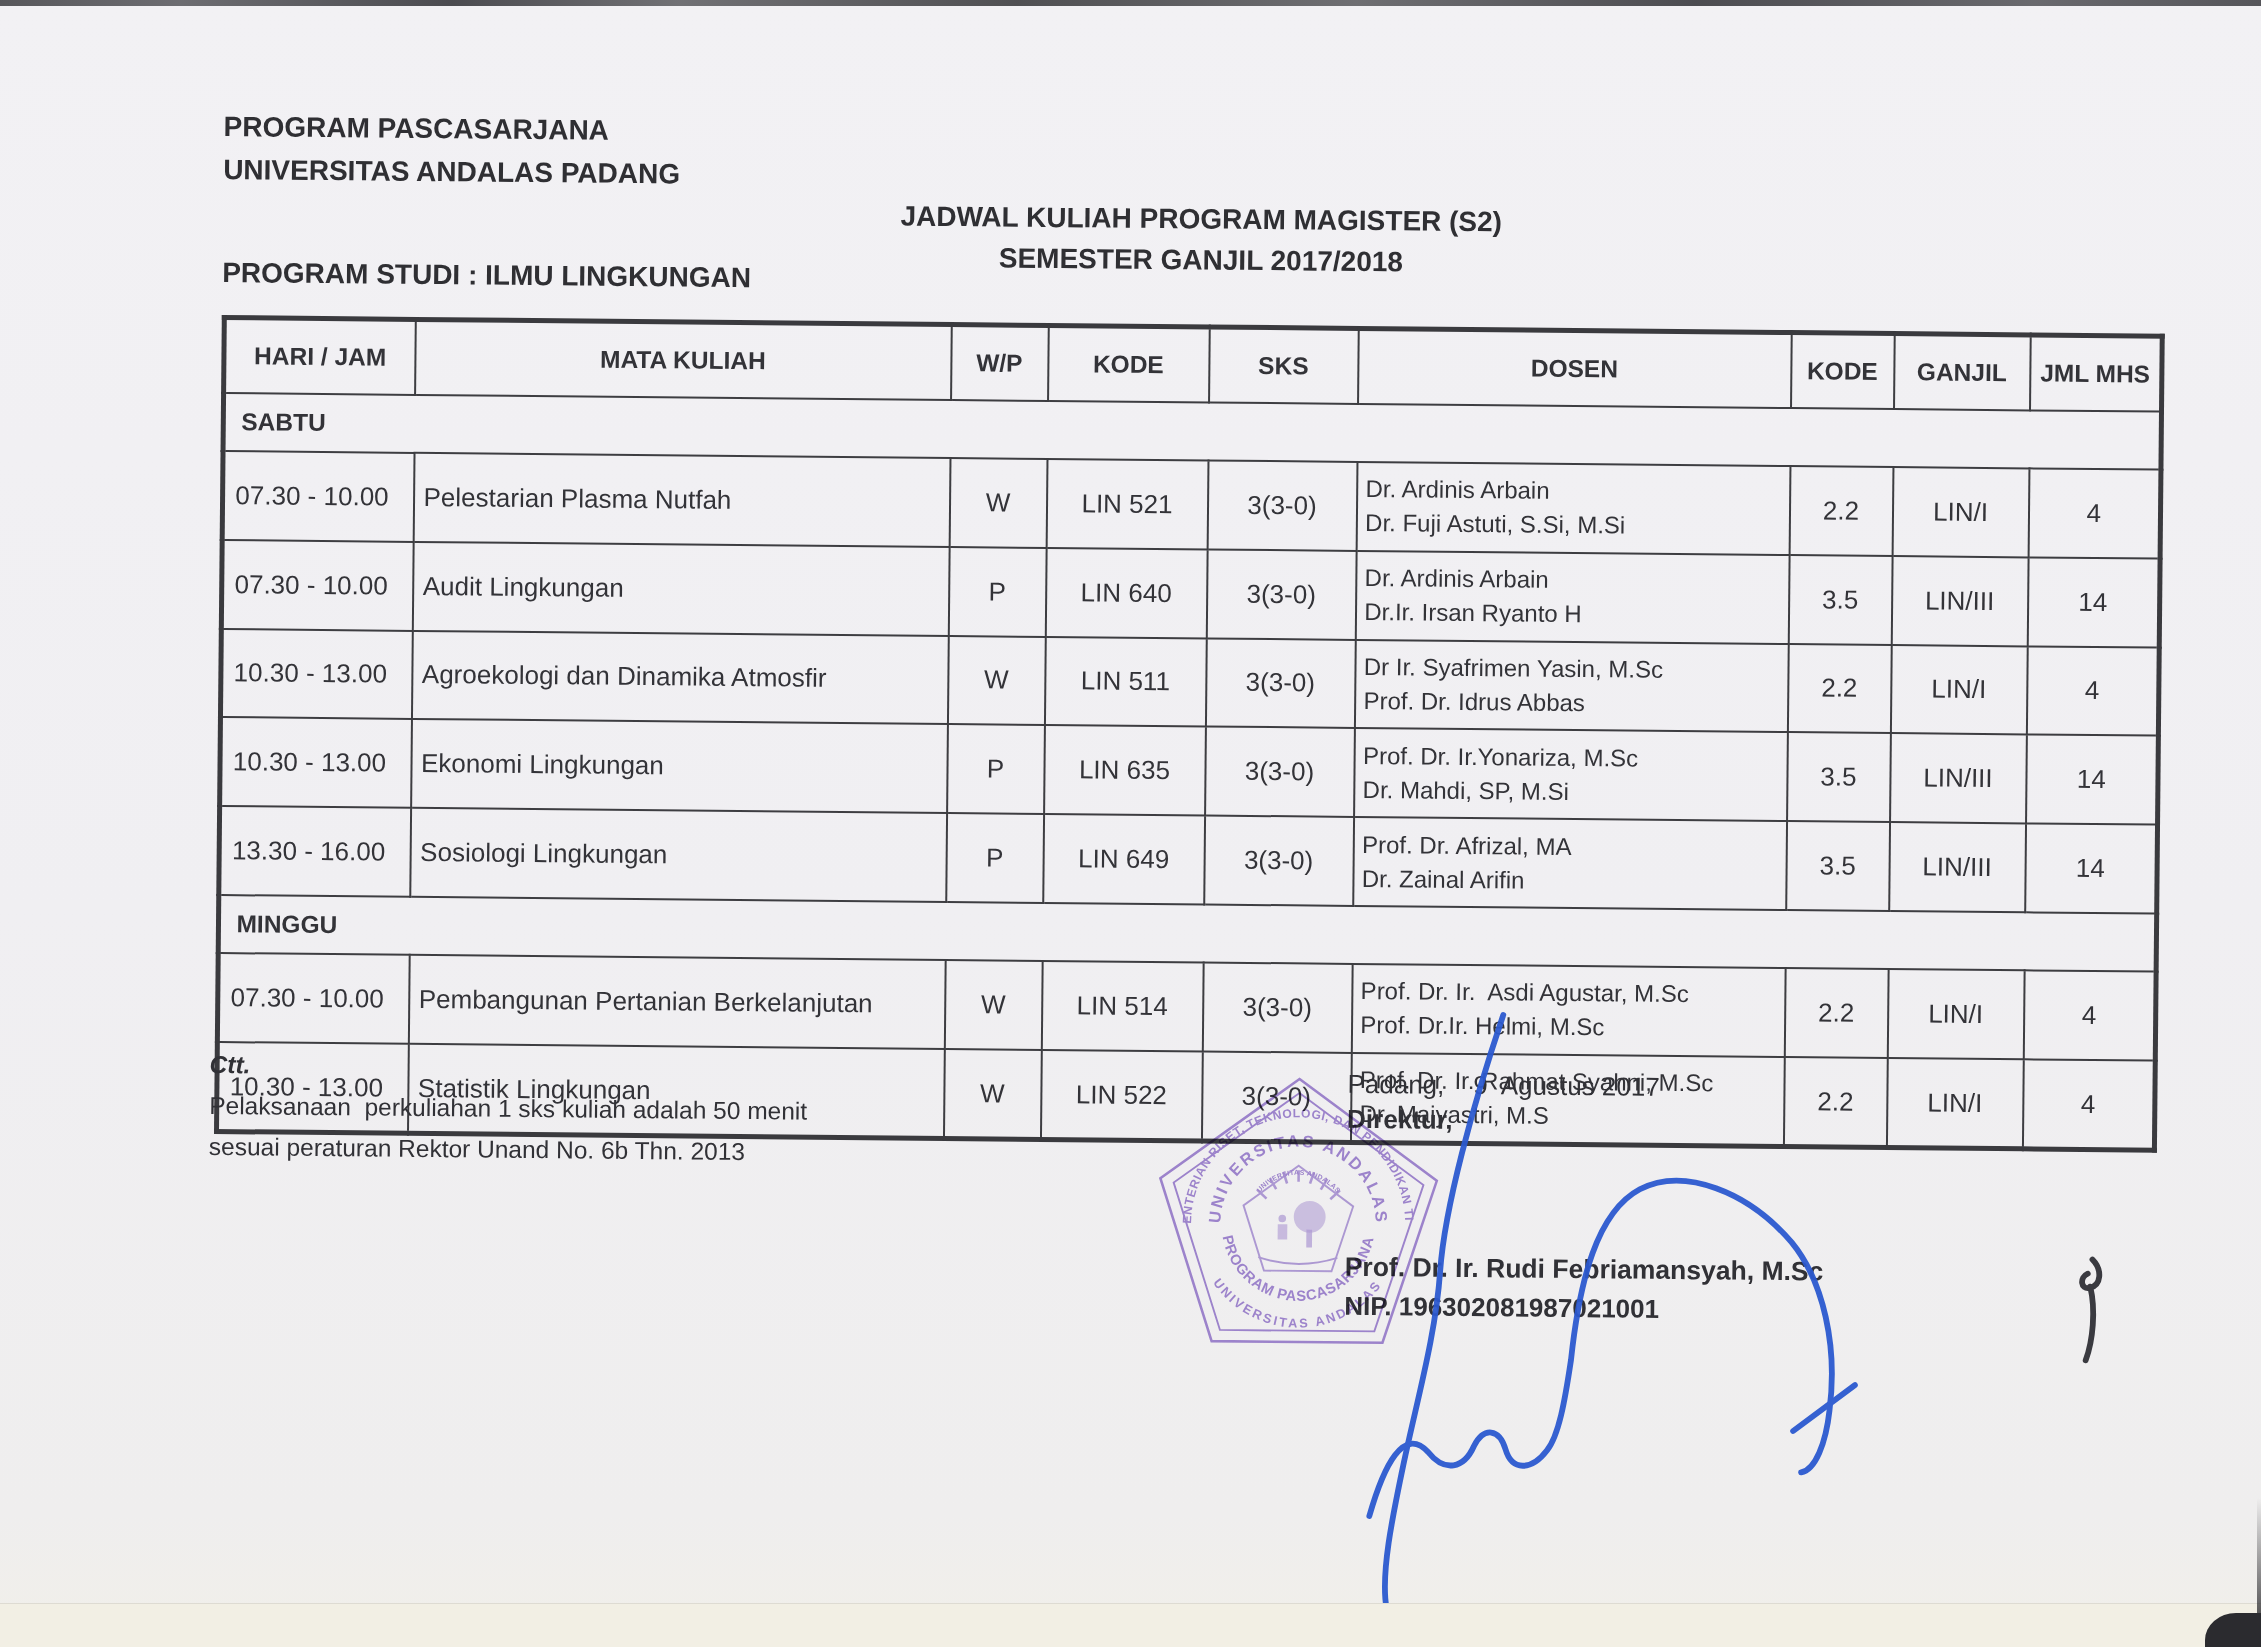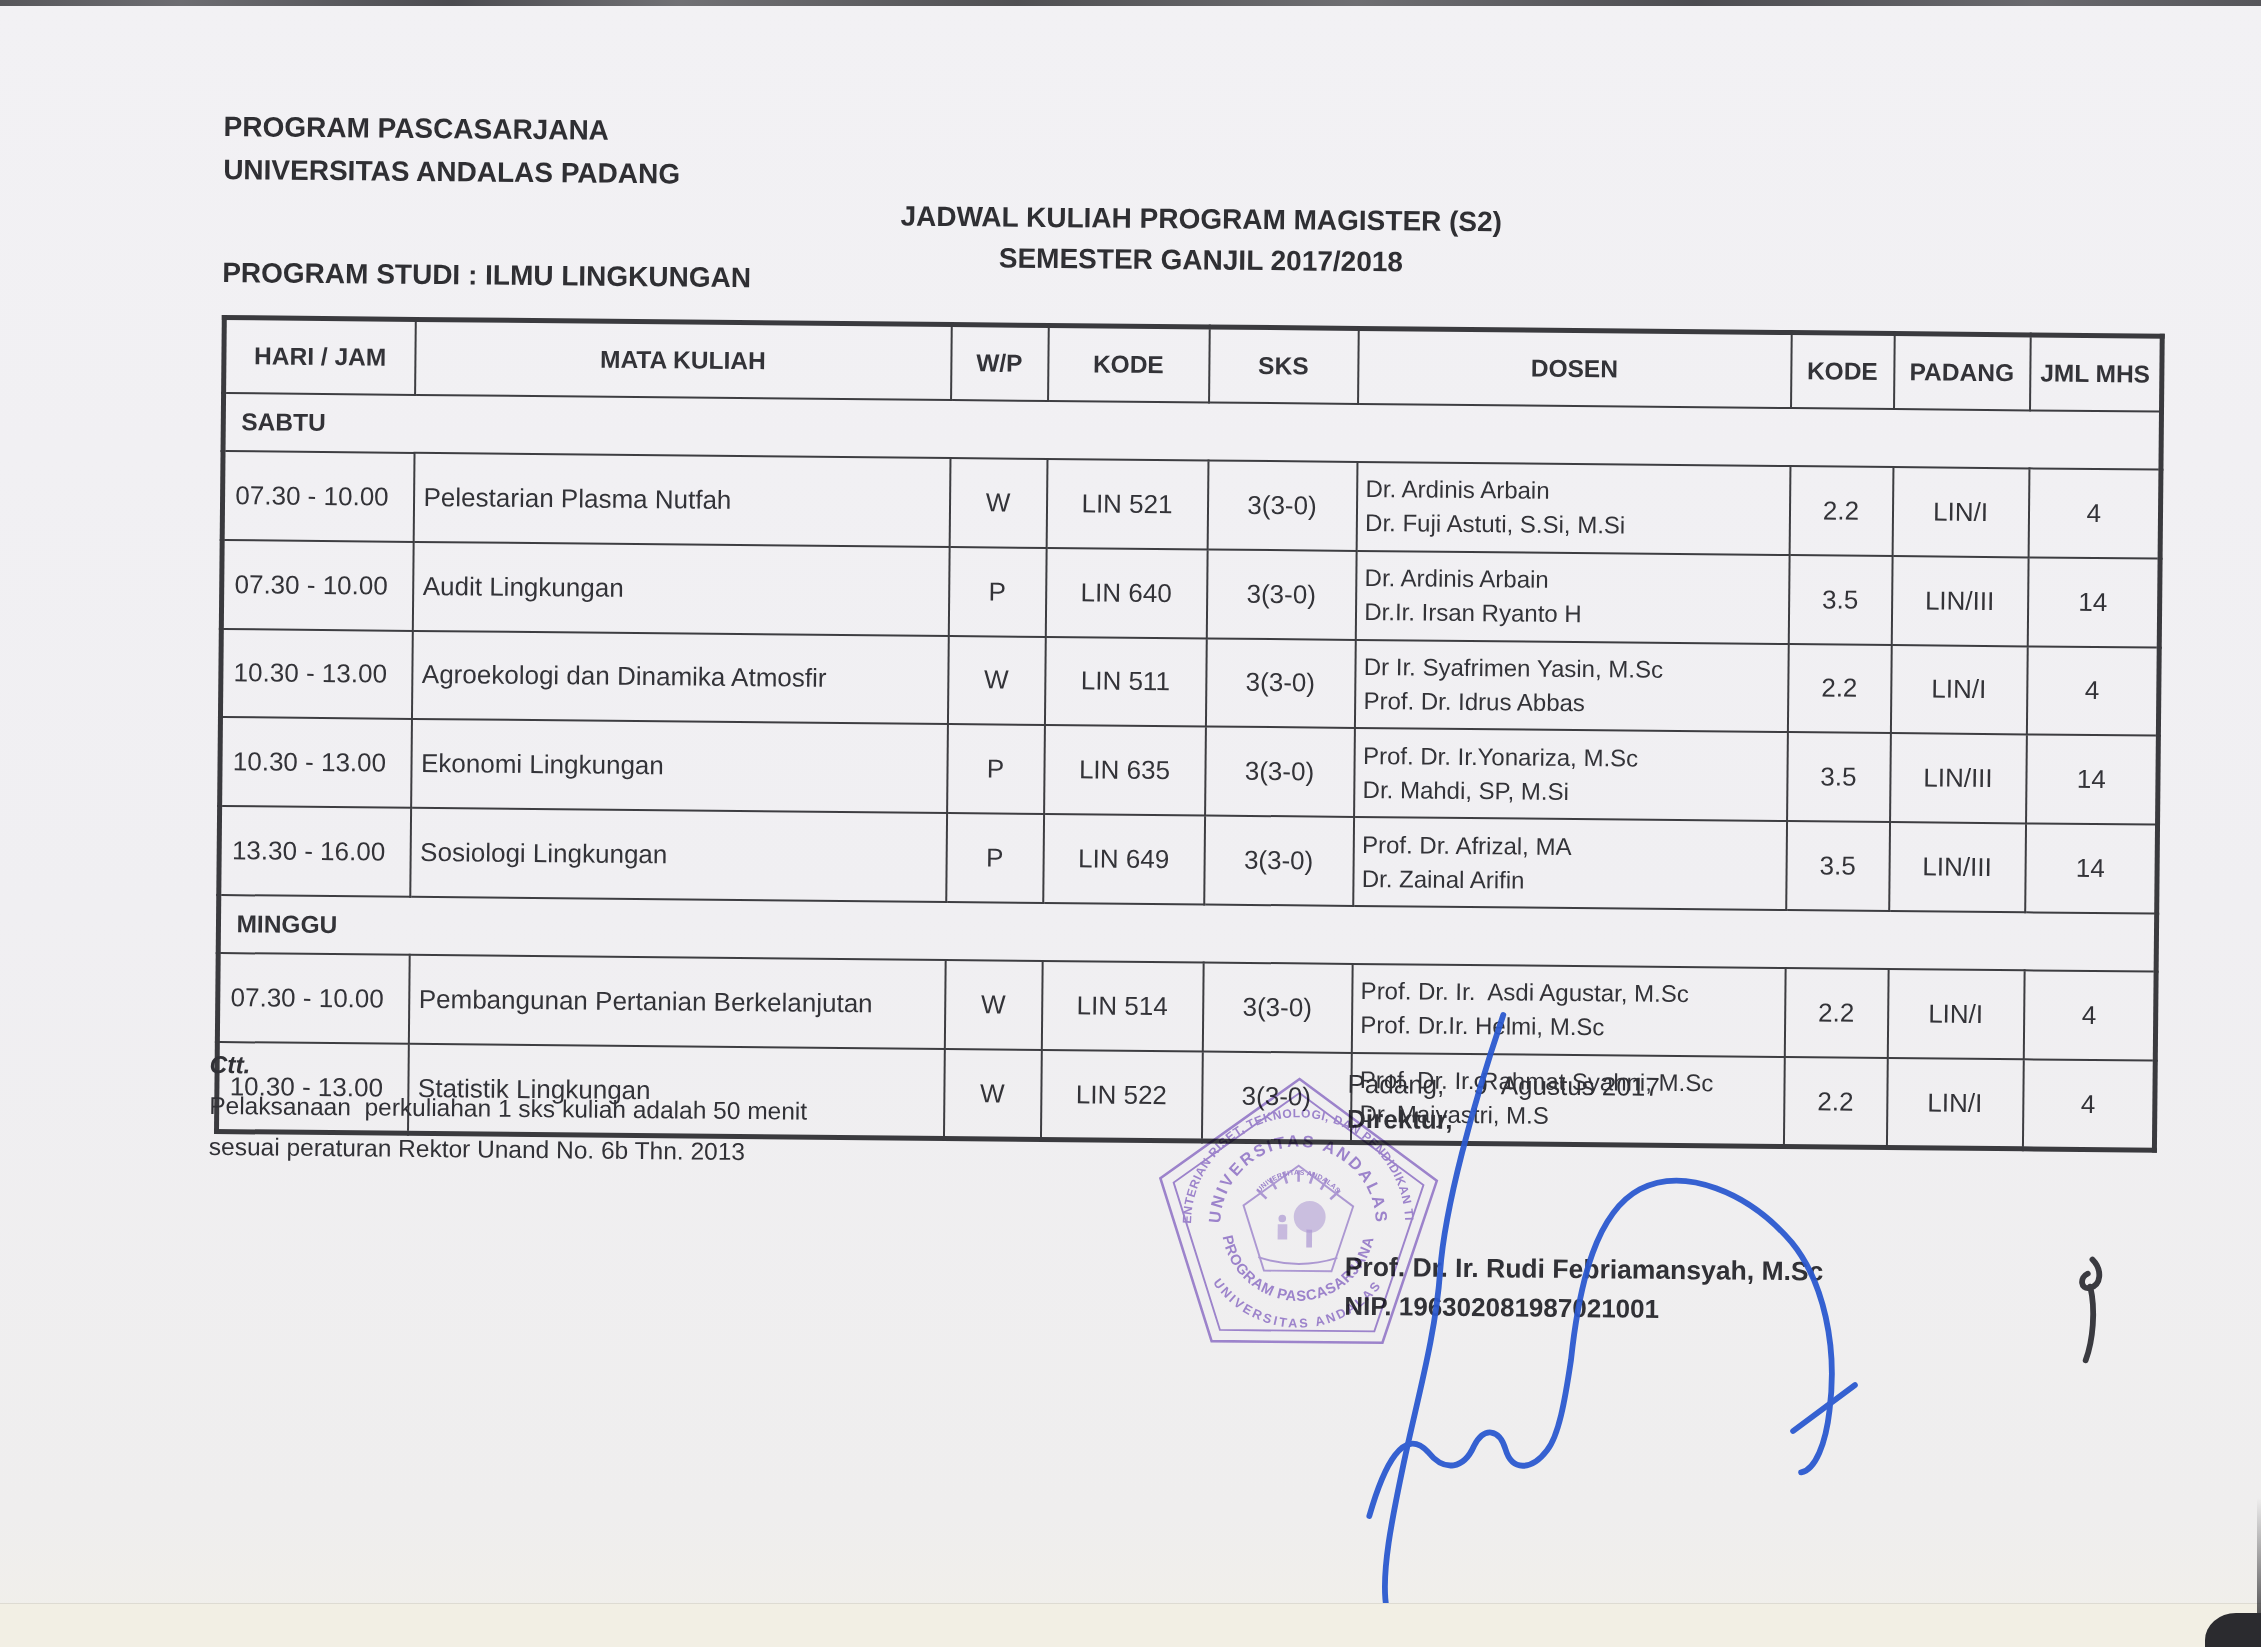--- a/index.html
+++ b/index.html
@@ -99,21 +99,21 @@
     </colgroup>
     <thead>
       <tr>
         <th>HARI / JAM</th>
         <th>MATA KULIAH</th>
         <th>W/P</th>
         <th>KODE</th>
         <th>SKS</th>
         <th>DOSEN</th>
         <th>KODE</th>
-        <th>PADANG</th>
+        <th>GANJIL</th>
         <th>JML MHS</th>
       </tr>
     </thead>
     <tbody>
         <tr class="section-row">
           <td colspan="9">SABTU</td>
         </tr>
         <tr class="data-row">
           <td class="c-jam">07.30 - 10.00</td>
           <td class="c-mk">Pelestarian Plasma Nutfah</td>

